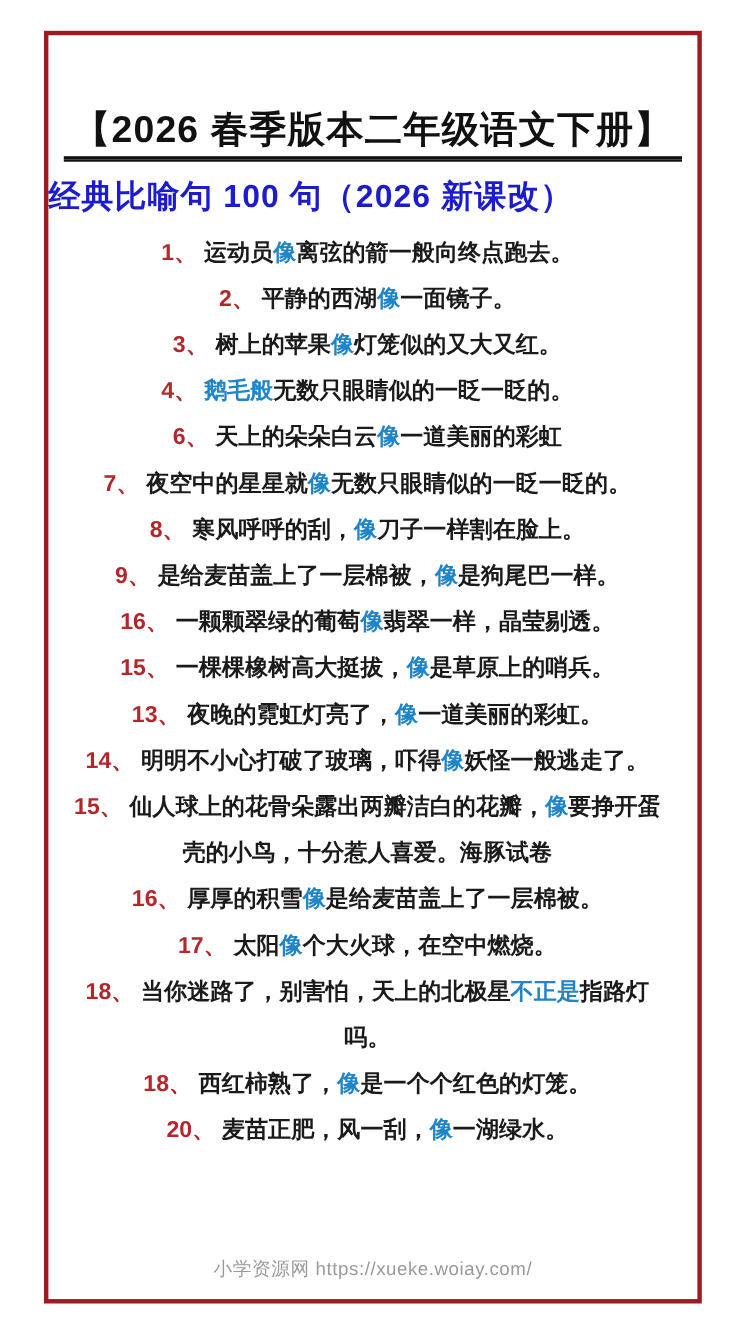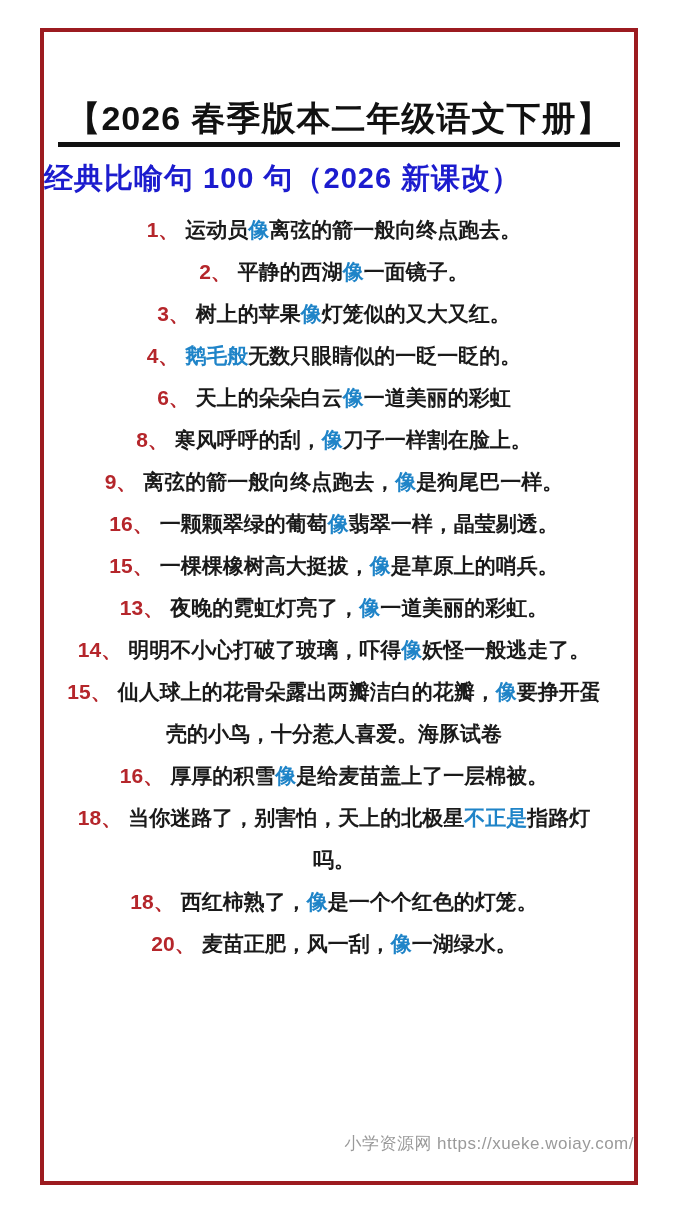--- a/index.html
+++ b/index.html
@@ -60,23 +60,23 @@
   .sentence .num {
     color: var(--number-color, #B5262B);
     padding-right: 6px;
   }
   .sentence .hl {
     color: var(--highlight-color, #1F84C8);
   }
   .page-footer {
     position: absolute;
     left: 0;
-    bottom: 26px;
+    bottom: 16px;
     width: 100%;
-    text-align: right;
+    text-align: center;
     font-size: 17px;
     font-weight: 400;
     color: var(--footer-color, #9A9A9A);
     letter-spacing: 0.5px;
   }
 </style>
 </head>
 <body>
 
 <div class="sheet">
@@ -86,27 +86,29 @@
   </div>
 
   <div class="page-subtitle">经典比喻句 100 句（2026 新课改）</div>
 
   <div class="sentence-list">
       <p class="sentence"><span class="num">1、</span><span>运动员</span><span class="hl">像</span><span>离弦的箭一般向终点跑去。</span></p>
       <p class="sentence"><span class="num">2、</span><span>平静的西湖</span><span class="hl">像</span><span>一面镜子。</span></p>
       <p class="sentence"><span class="num">3、</span><span>树上的苹果</span><span class="hl">像</span><span>灯笼似的又大又红。</span></p>
       <p class="sentence"><span class="num">4、</span><span class="hl">鹅毛般</span><span>无数只眼睛似的一眨一眨的。</span></p>
       <p class="sentence"><span class="num">6、</span><span>天上的朵朵白云</span><span class="hl">像</span><span>一道美丽的彩虹</span></p>
+      <p class="sentence"><span class="num">7、</span><span>夜空中的星星就</span><span class="hl">像</span><span>无数只眼睛似的一眨一眨的。</span></p>
       <p class="sentence"><span class="num">8、</span><span>寒风呼呼的刮，</span><span class="hl">像</span><span>刀子一样割在脸上。</span></p>
-      <p class="sentence"><span class="num">9、</span><span>离弦的箭一般向终点跑去，</span><span class="hl">像</span><span>是狗尾巴一样。</span></p>
+      <p class="sentence"><span class="num">9、</span><span>是给麦苗盖上了一层棉被，</span><span class="hl">像</span><span>是狗尾巴一样。</span></p>
       <p class="sentence"><span class="num">16、</span><span>一颗颗翠绿的葡萄</span><span class="hl">像</span><span>翡翠一样，晶莹剔透。</span></p>
       <p class="sentence"><span class="num">15、</span><span>一棵棵橡树高大挺拔，</span><span class="hl">像</span><span>是草原上的哨兵。</span></p>
       <p class="sentence"><span class="num">13、</span><span>夜晚的霓虹灯亮了，</span><span class="hl">像</span><span>一道美丽的彩虹。</span></p>
       <p class="sentence"><span class="num">14、</span><span>明明不小心打破了玻璃，吓得</span><span class="hl">像</span><span>妖怪一般逃走了。</span></p>
       <p class="sentence"><span class="num">15、</span><span>仙人球上的花骨朵露出两瓣洁白的花瓣，</span><span class="hl">像</span><span>要挣开蛋壳的小鸟，十分惹人喜爱。海豚试卷</span></p>
       <p class="sentence"><span class="num">16、</span><span>厚厚的积雪</span><span class="hl">像</span><span>是给麦苗盖上了一层棉被。</span></p>
+      <p class="sentence"><span class="num">17、</span><span>太阳</span><span class="hl">像</span><span>个大火球，在空中燃烧。</span></p>
       <p class="sentence"><span class="num">18、</span><span>当你迷路了，别害怕，天上的北极星</span><span class="hl">不正是</span><span>指路灯吗。</span></p>
       <p class="sentence"><span class="num">18、</span><span>西红柿熟了，</span><span class="hl">像</span><span>是一个个红色的灯笼。</span></p>
       <p class="sentence"><span class="num">20、</span><span>麦苗正肥，风一刮，</span><span class="hl">像</span><span>一湖绿水。</span></p>
     </div>
 
   <div class="page-footer">小学资源网 https://xueke.woiay.com/</div>
 </div>
 
 </body></html>

